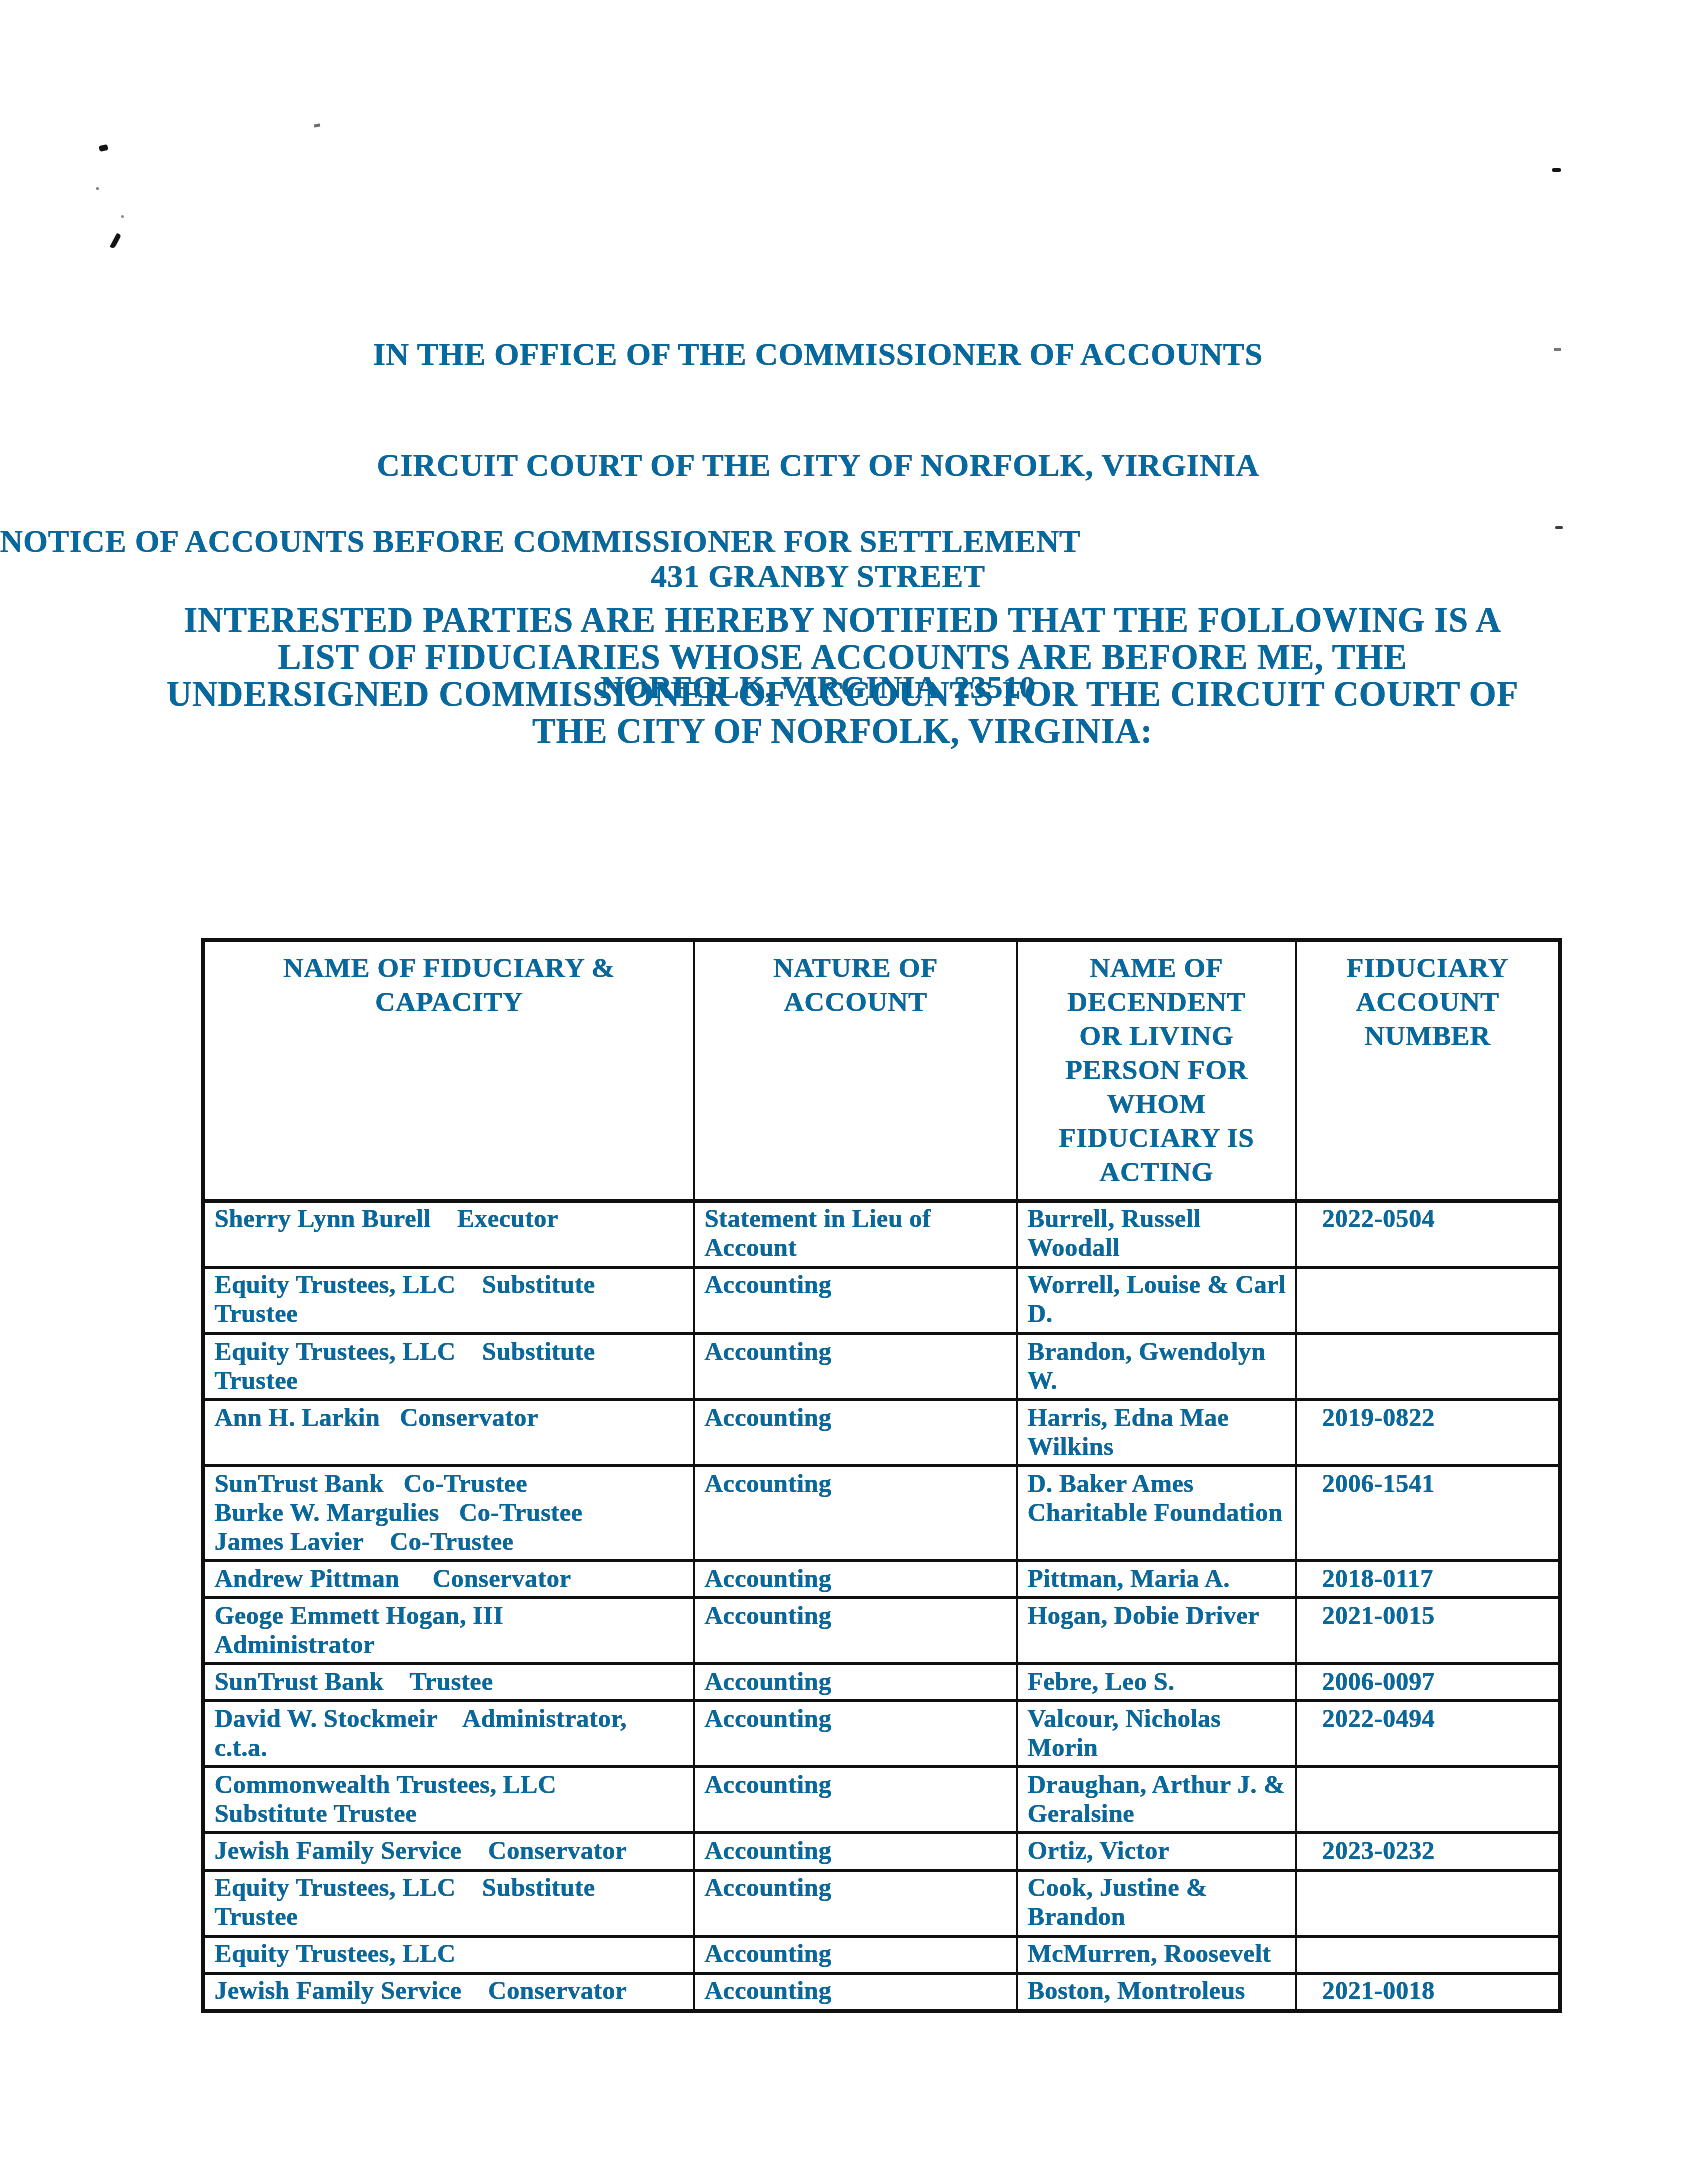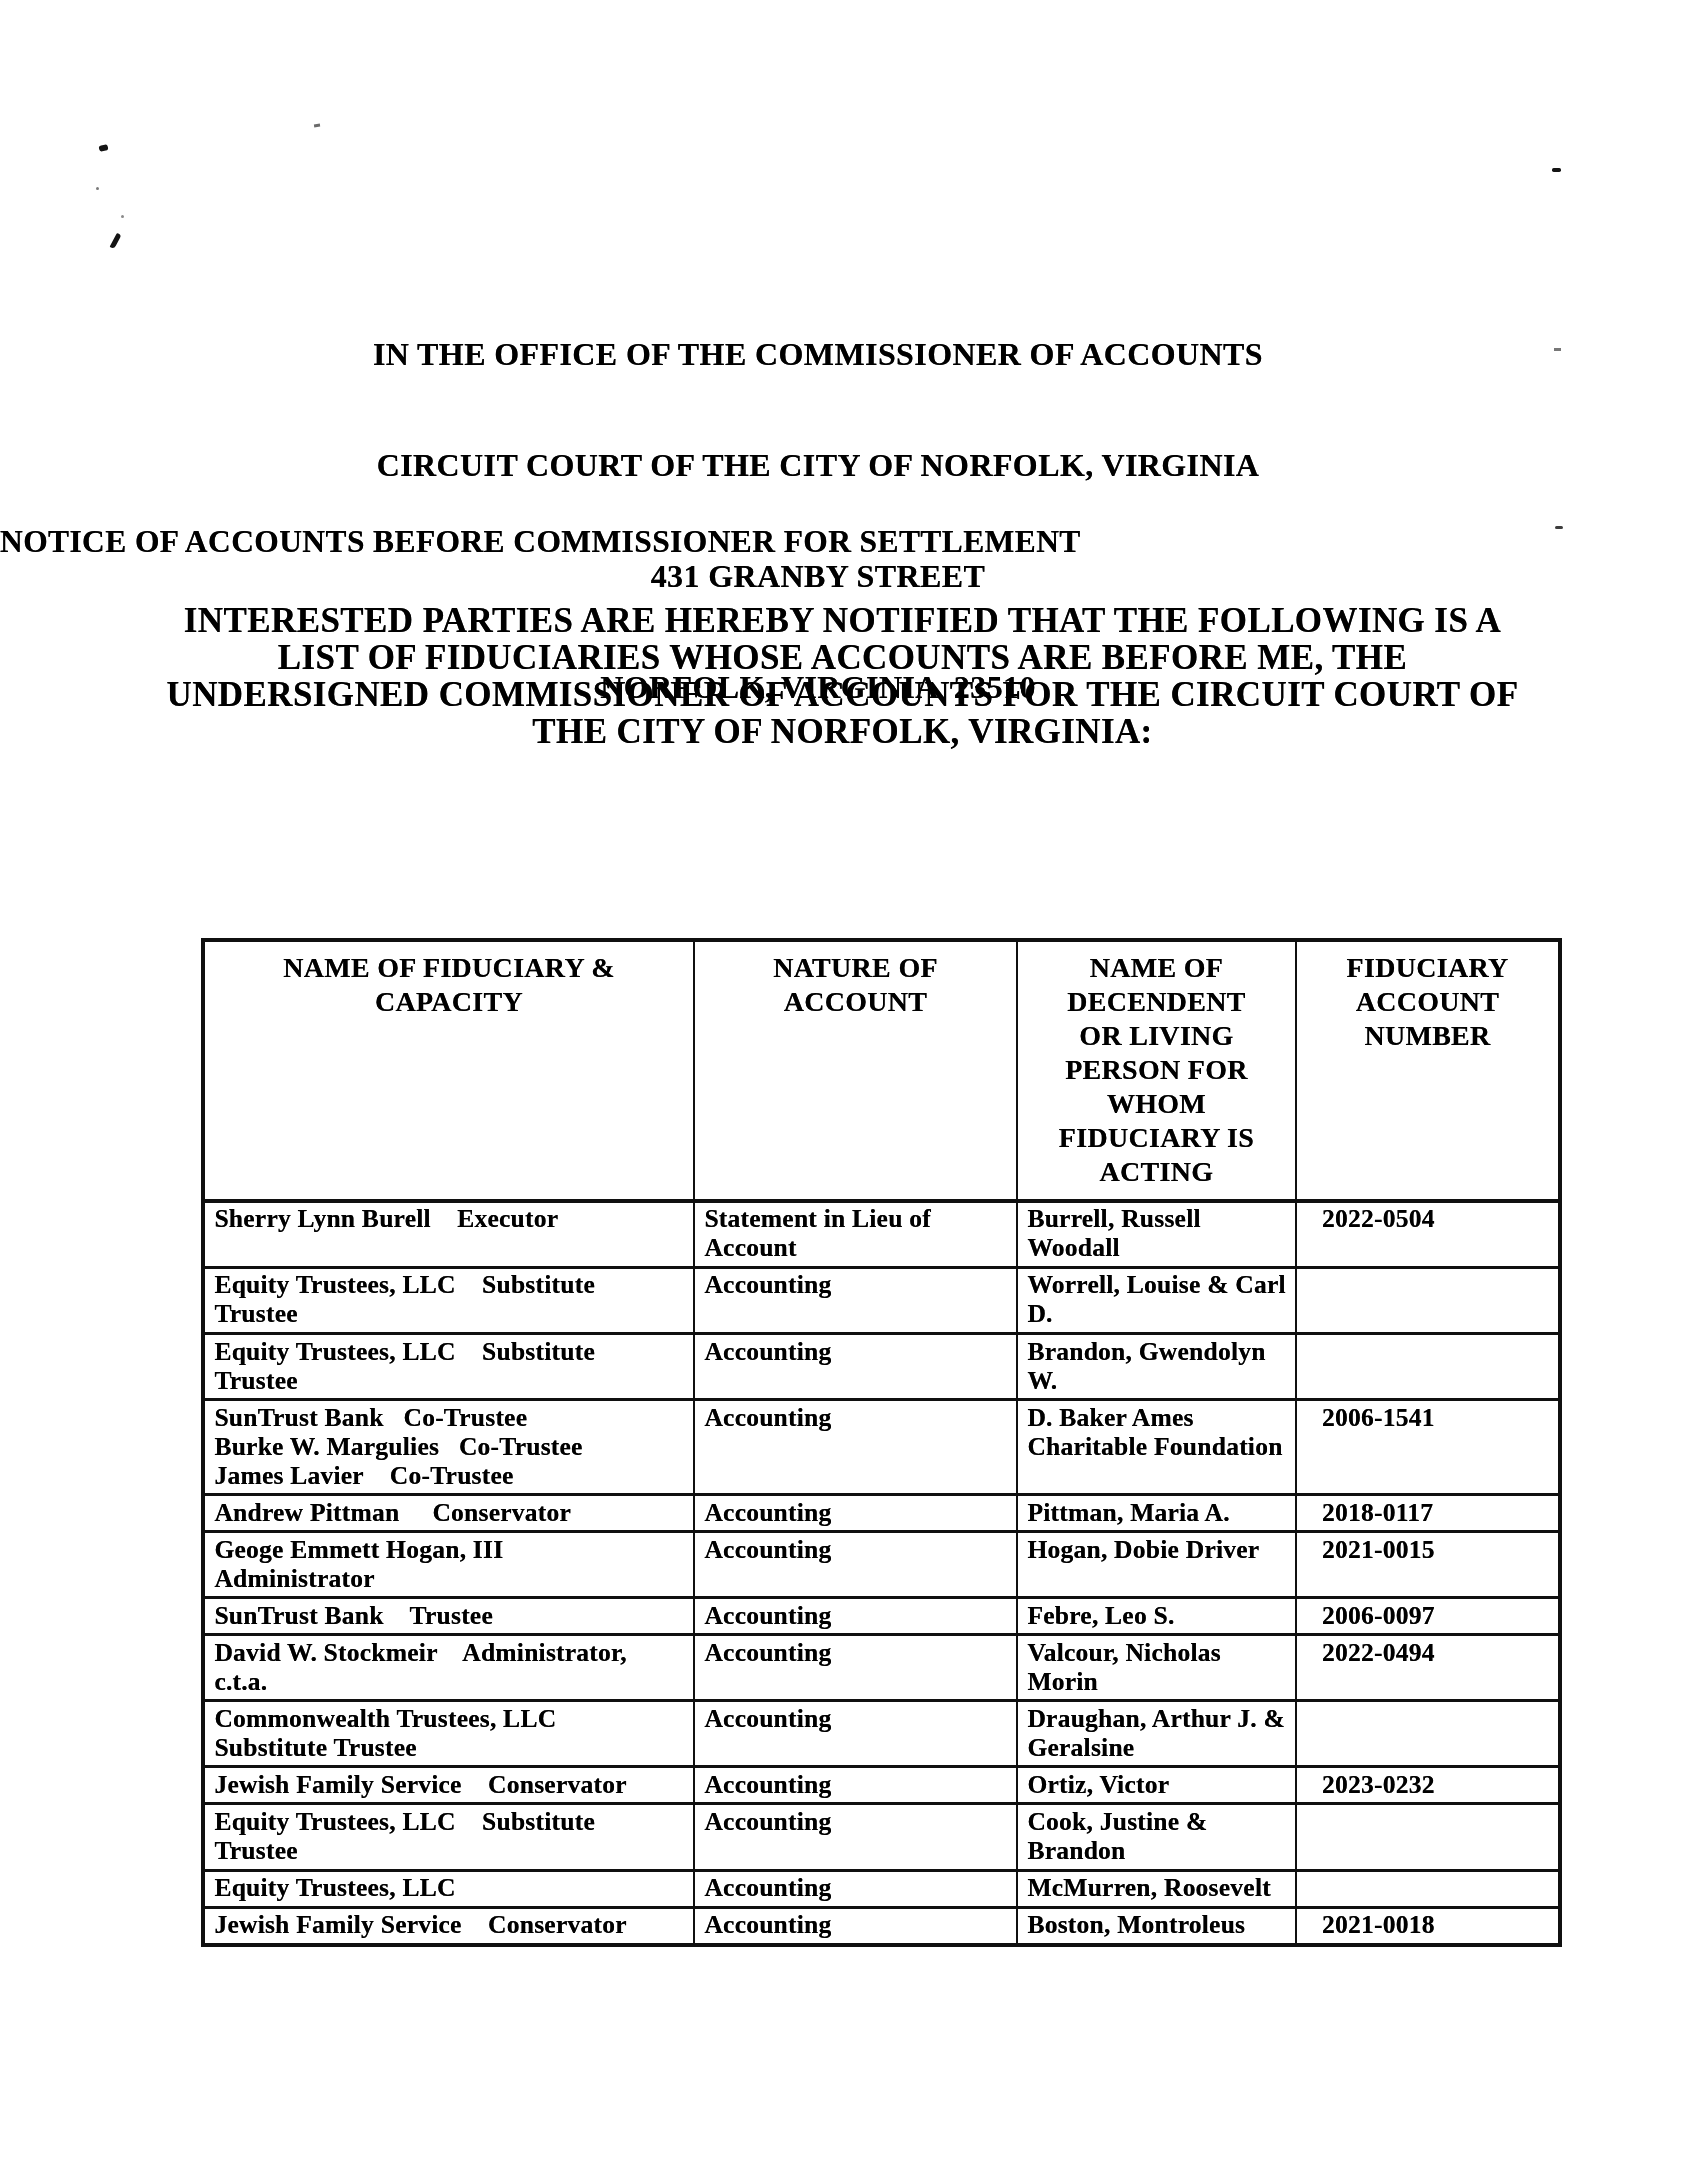--- a/index.html
+++ b/index.html
@@ -1,20 +1,20 @@
 <!DOCTYPE html>
 <html style="font-size:13.6px"><head>
 <meta charset="utf-8">
 <style>
   html,body { margin:0; padding:0; background:#e8e8e8; }
   .page {
     position:relative;
     width:1685px; height:2181px;
     background:#ffffff;
-    color:#000000;
+    color:#0369a1;
     font-family:"Liberation Serif", serif;
     font-weight:700;
     overflow:hidden;
     text-shadow:0 0 0.5px rgba(10,10,10,0.75);
   }
 
   
   .letterhead {
     position:absolute; top:262px; left:0; right:49px;
     text-align:center;
@@ -162,20 +162,27 @@
       <td class="c4"></td>
     </tr>
         <tr>
       <td class="c1">Equity Trustees, LLC    Substitute
 Trustee</td>
       <td class="c2">Accounting</td>
       <td class="c3">Brandon, Gwendolyn W.</td>
       <td class="c4"></td>
     </tr>
         <tr>
+      <td class="c1">Ann H. Larkin   Conservator</td>
+      <td class="c2">Accounting</td>
+      <td class="c3">Harris, Edna Mae
+Wilkins</td>
+      <td class="c4">2019-0822</td>
+    </tr>
+        <tr>
       <td class="c1">SunTrust Bank   Co-Trustee
 Burke W. Margulies   Co-Trustee
 James Lavier    Co-Trustee</td>
       <td class="c2">Accounting</td>
       <td class="c3">D. Baker Ames
 Charitable Foundation</td>
       <td class="c4">2006-1541</td>
     </tr>
         <tr>
       <td class="c1">Andrew Pittman     Conservator</td>

